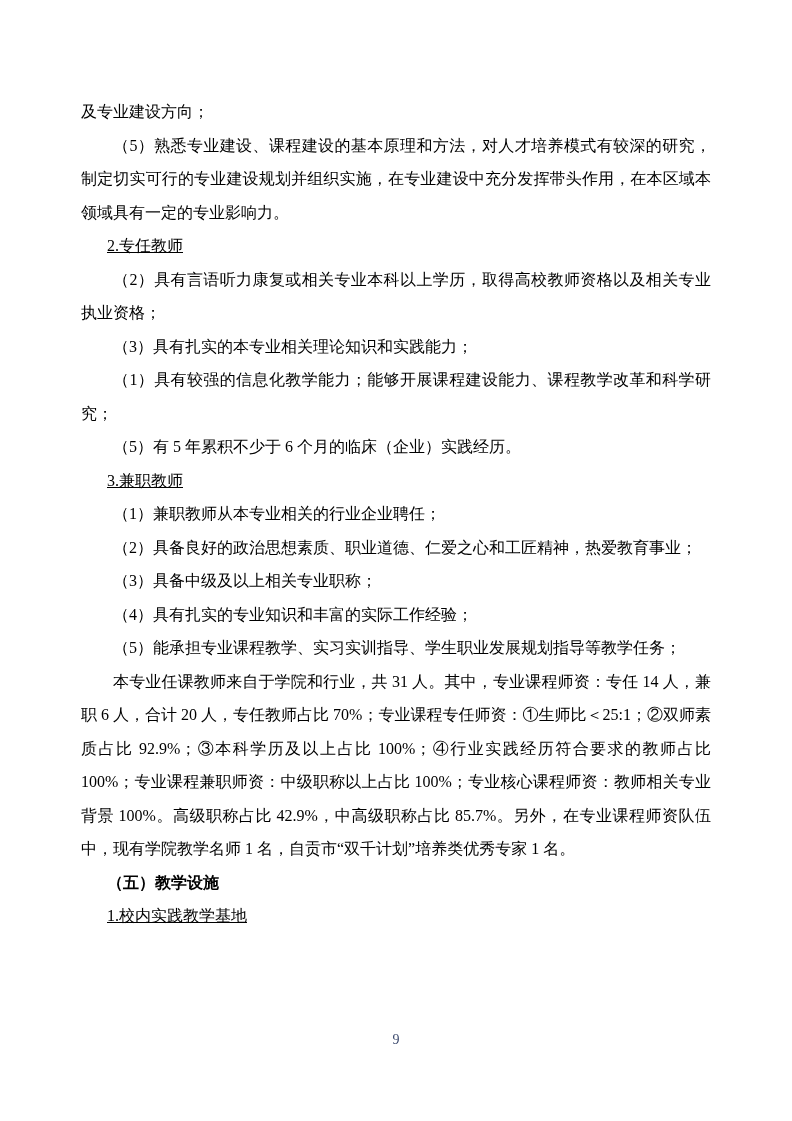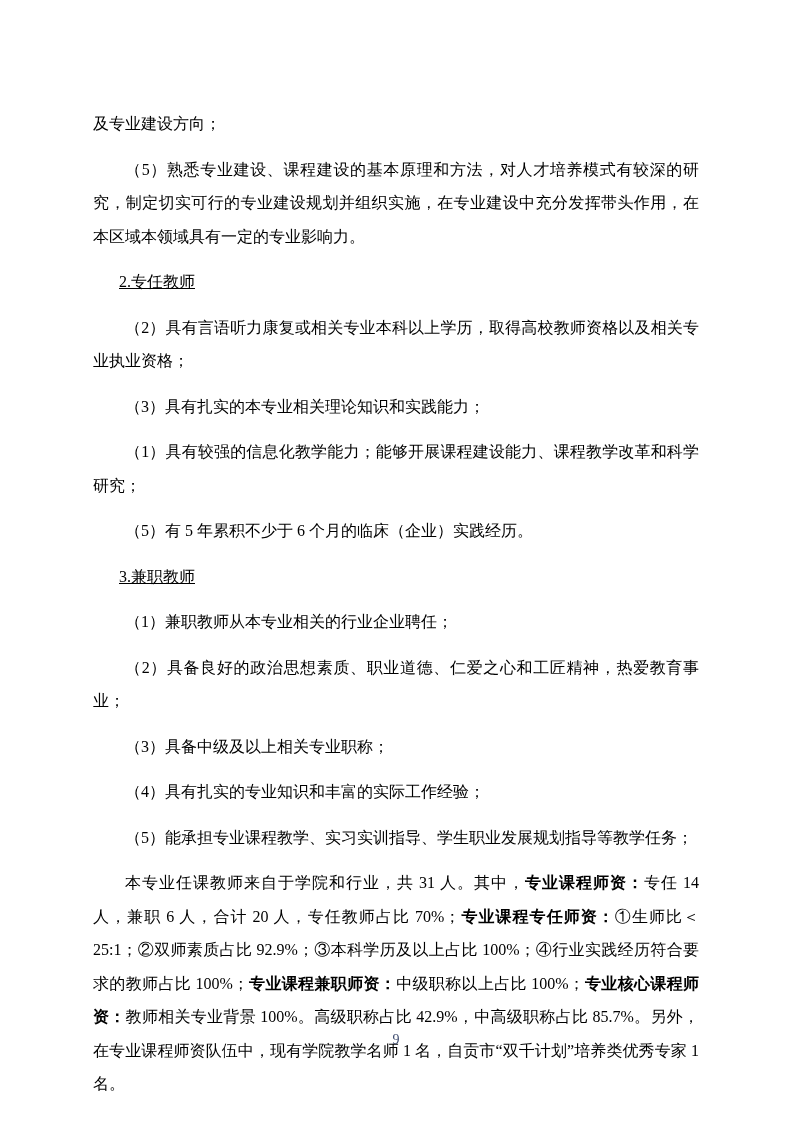--- a/index.html
+++ b/index.html
@@ -20,37 +20,37 @@
     position: absolute;
     left: 81px;
     top: 95px;
     width: 630px;
     font-size: 16px;
     line-height: 33.5px;
     text-align: justify;
     letter-spacing: 0;
   }
   .content p {
-    margin: 12px;
+    margin: 0;
     padding: 0;
     text-indent: 2em;
   }
   .content p.no-indent {
     text-indent: 0;
   }
   .content p.sub-indent {
     text-indent: 26px;
     text-decoration: underline;
   }
   .content p.section-heading {
     font-weight: bold;
     text-indent: 26px;
   }
   .b {
-    font-weight: bold;
+    font-weight: normal;
   }
   .footer {
     position: absolute;
     top: 1031px;
     left: 0;
     width: 100%;
     text-align: center;
     font-size: 14px;
     line-height: 18px;
     color: #3c4a6e;
@@ -81,17 +81,18 @@
     <p>（3）具备中级及以上相关专业职称；</p>
     <p>（4）具有扎实的专业知识和丰富的实际工作经验；</p>
     <p>（5）能承担专业课程教学、实习实训指导、学生职业发展规划指导等教学任务；</p>
 
     <p>
       <span>本专业任课教师来自于学院和行业，共 31 人。其中，</span><span class="b">专业课程师资：</span><span>专任 14 人，兼职 6 人，合计 20 人，专任教师占比 70%；</span><span class="b">专业课程专任师资：</span><span>①生师比＜25:1；②双师素质占比 92.9%；③本科学历及以上占比 100%；④行业实践经历符合要求的教师占比 100%；</span><span class="b">专业课程兼职师资：</span><span>中级职称以上占比 100%；</span><span class="b">专业核心课程师资：</span><span>教师相关专业背景 100%。高级职称占比 42.9%，中高级职称占比 85.7%。另外，在专业课程师资队伍中，现有学院教学名师 1 名，自贡市“双千计划”培养类优秀专家 1 名。</span>
     </p>
 
     <p class="section-heading">（五）教学设施</p>
 
+    <p class="sub-indent">1.校内实践教学基地</p>
 
   </div>
 
   <div class="footer">9</div>
 </div>
 
 </body></html>

